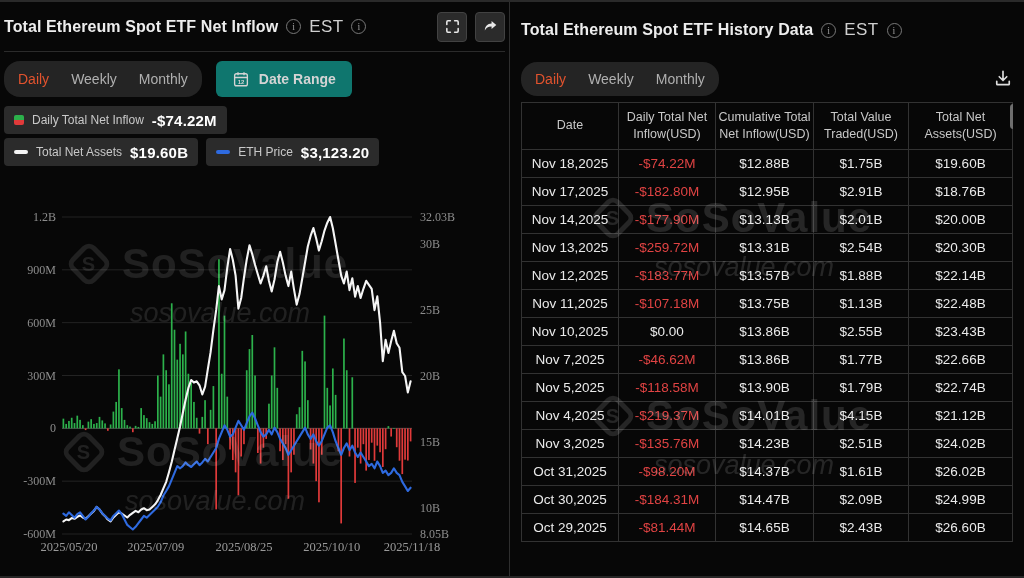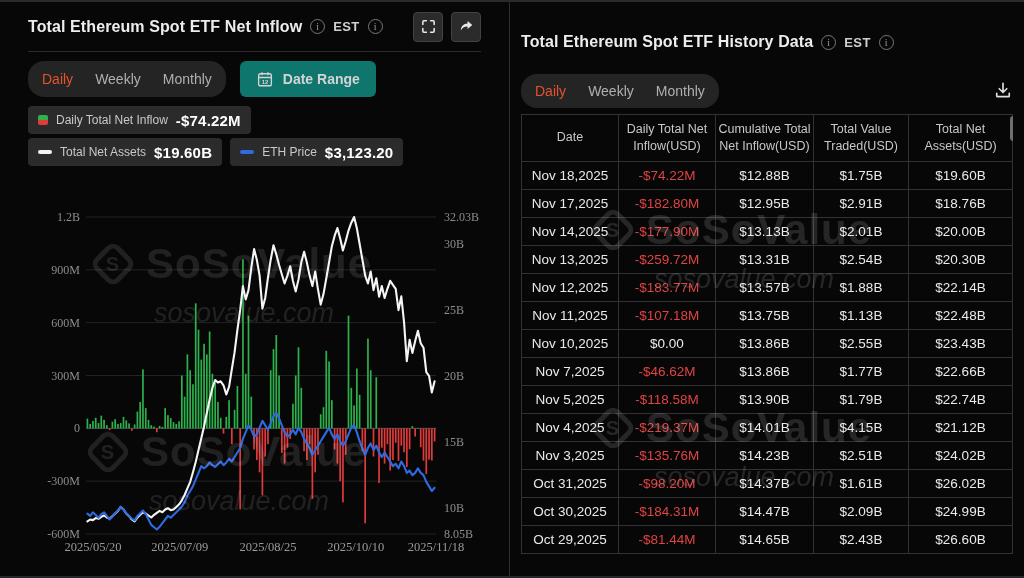--- a/index.html
+++ b/index.html
@@ -3,32 +3,32 @@
 <meta charset="utf-8">
 <style>
   * { box-sizing: border-box; margin: 0; padding: 0; }
   html,body { width:1024px; height:578px; overflow:hidden; background:#050505;
               font-family:"Liberation Sans", sans-serif; }
   .page { display:flex; width:1024px; height:578px;
           border-top:2px solid #2a2a2a; border-bottom:2px solid #262626; }
 
   
   .card { height:574px; display:flex; flex-direction:column; background:#070707; }
-  .card-left  { width:510px; padding:0 28px; border-right:1px solid #2e2e2e; }
-  .card-right { flex:1; padding:16px 11px; position:relative; }
+  .card-left  { width:510px; padding:0 4px; border-right:1px solid #2e2e2e; }
+  .card-right { flex:1; padding:4px 11px; position:relative; }
 
   
   .title-row { display:flex; align-items:center; gap:8px; height:50px; flex:none; }
   .card-left .title-row { border-bottom:1px solid #2b2b2b; }
   .card-right .title-row { height:48px; }
   .panel-title { font-size:16px; font-weight:700; color:#ededed; letter-spacing:.1px; }
   .info-icon { width:15px; height:15px; border:1px solid #787878; border-radius:50%;
                color:#9a9a9a; font-size:10px; font-family:"Liberation Serif",serif;
                display:inline-flex; align-items:center; justify-content:center; flex:none; cursor:pointer;}
-  .est { color:#cfcfcf; font-size:13px; font-weight:700; letter-spacing:.4px; }
+  .est { color:#cfcfcf; font-size:17px; font-weight:400; letter-spacing:.4px; }
   .hdr-actions { margin-left:auto; display:flex; gap:8px; }
   .icon-btn { width:30px; height:30px; background:#2b2b2b; border:1px solid #424242;
               border-radius:4px; color:#e8e8e8; display:flex; align-items:center;
               justify-content:center; cursor:pointer; }
   .icon-btn svg { width:17px; height:17px; }
 
   
   .controls-row { display:flex; align-items:center; gap:14px; margin-top:9px; height:36px; flex:none; }
   .card-right .controls-row { margin-top:8px; height:34px; }
   .tab-group { background:#242424; border-radius:16px; padding:0 14px; height:100%;

